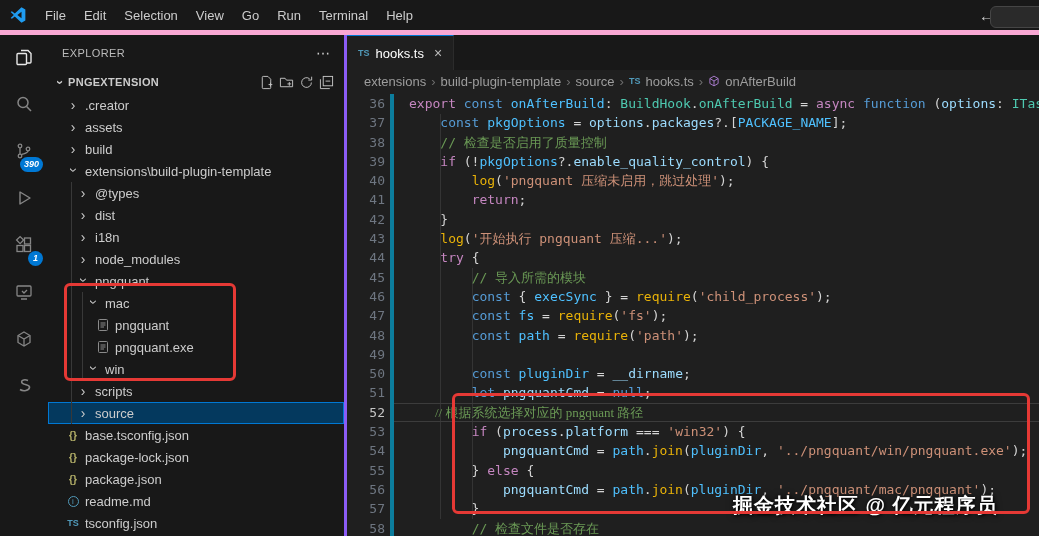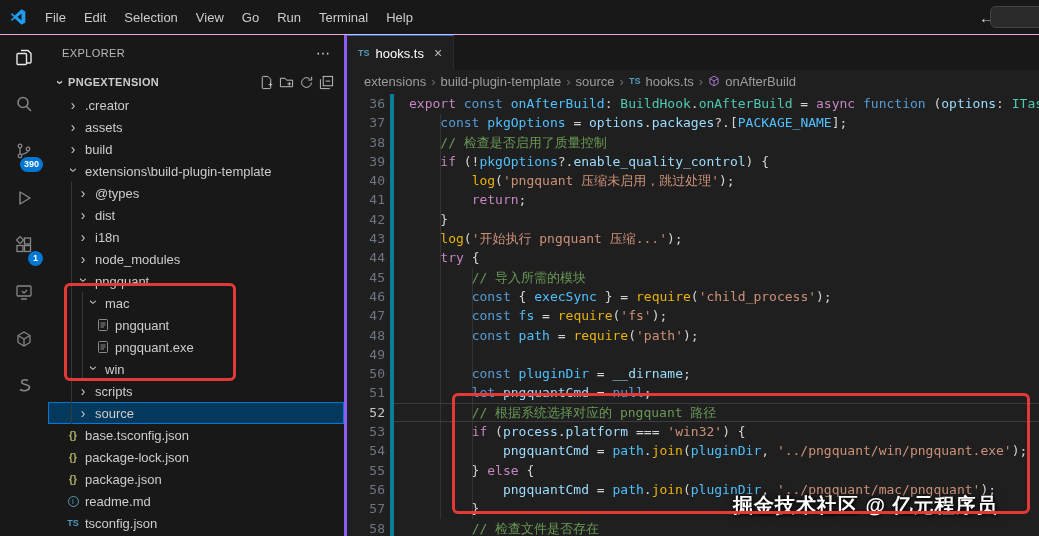--- a/index.html
+++ b/index.html
@@ -3,32 +3,32 @@
 <meta charset="utf-8">
 <style>
   * { margin:0; padding:0; box-sizing:border-box; }
   html,body { width:1039px; height:536px; overflow:hidden; }
   body {
     background:#1f1f1f; color:#cccccc;
     font-family:"Liberation Sans", sans-serif;
     position:relative; font-size:13px;
   }
   
-  .titlebar { height:35px; background:#181818; border-bottom:1px solid #f9a8d4;
+  .titlebar { height:35px; background:#181818; border-bottom:5px solid #f9a8d4;
     display:flex; align-items:center; }
   .logo { width:36px; display:flex; justify-content:center; align-items:center; }
   .menus { display:flex; align-items:center; }
   .menu-item { padding:2px 9px; color:#cccccc; font-size:13px; border-radius:5px; cursor:default; }
   .title-spacer { flex:1; }
   .nav-arrows { display:flex; gap:16px; color:#cfcfcf; font-size:15px; margin-right:14px; }
   .command-center { position:absolute; left:990px; top:6px; width:60px; height:22px;
     background:#2a2a2a; border:1px solid #454545; border-radius:6px; }
   
   .main { display:flex; height:501px; }
-  .activitybar { width:48px; background:#181818; display:flex; flex-direction:column; align-items:flex-start; }
+  .activitybar { width:48px; background:#181818; display:flex; flex-direction:column; align-items:flex-start;font-style:italic; }
   .ab-item { width:48px; height:47px; display:flex; align-items:center; justify-content:center;
     color:#868686; position:relative; cursor:pointer; }
   .ab-item.active { color:#e7e7e7; }
   .badge { position:absolute; right:5px; bottom:4px; background:#0078d4; color:#fff;
     border-radius:9px; font-size:9px; min-width:15px; height:15px; line-height:15px;
     text-align:center; padding:0 4px; font-weight:700; }
   
   .sidebar { width:299px; background:#181818; border-right:3px solid #8b5cf6; position:relative; }
   .sidebar-header { height:35px; display:flex; align-items:center; padding:0 14px; }
   .sidebar-title { font-size:11px; color:#bbbbbb; letter-spacing:.4px; }
@@ -62,21 +62,21 @@
   .bitem { cursor:pointer; }
   .code { position:relative; flex:1; overflow:hidden;
     font-family:"DejaVu Sans Mono", monospace; font-size:13px; line-height:19.3px;
     padding-top:2px; }
   .guide { position:absolute; width:1px; background:#343434; z-index:0; }
   .line { display:flex; height:19.3px; white-space:pre; position:relative; z-index:1; }
   .num { width:38px; flex-shrink:0; text-align:right; color:#6e7681; }
   .chg { width:4px; flex-shrink:0; margin-left:5px; background:#0c7d9d; }
   .txt { flex:1; padding-left:15px; color:#d4d4d4; overflow:hidden; }
   .line.cur .num { color:#c6c6c6; }
-  .line.cur .txt { box-shadow:inset 0 1px 0 #3c3c3c, inset 0 -1px 0 #3c3c3c; }
+  .line.cur .txt { box-shadow:inset 0 1px 0 #3c3c3c, inset 0 -1px 0 #3c3c3c;font-family:Liberation Serif, serif; }
   .tk-k{color:#c586c0}.tk-b{color:#569cd6}.tk-t{color:#4ec9b0}.tk-v{color:#9cdcfe}
   .tk-c{color:#4fc1ff}.tk-f{color:#eab308}.tk-s{color:#ce9178}.tk-m{color:#6a9955}.tk-p{color:#d4d4d4}
   
   .annotation { position:absolute; border:3px solid #e53935; border-radius:6px; z-index:60; pointer-events:none; }
   .annotation-sidebar { left:64px; top:283px; width:172px; height:98px; }
   .annotation-code { left:452px; top:393px; width:578px; height:121px; }
   .watermark { position:absolute; left:733px; top:492px; z-index:55;
     font-size:20px; font-weight:700; color:#ffffff; letter-spacing:1px;
     text-shadow:1px 1px 3px rgba(0,0,0,.95), 0 0 7px rgba(0,0,0,.7); white-space:nowrap; }
 </style>

